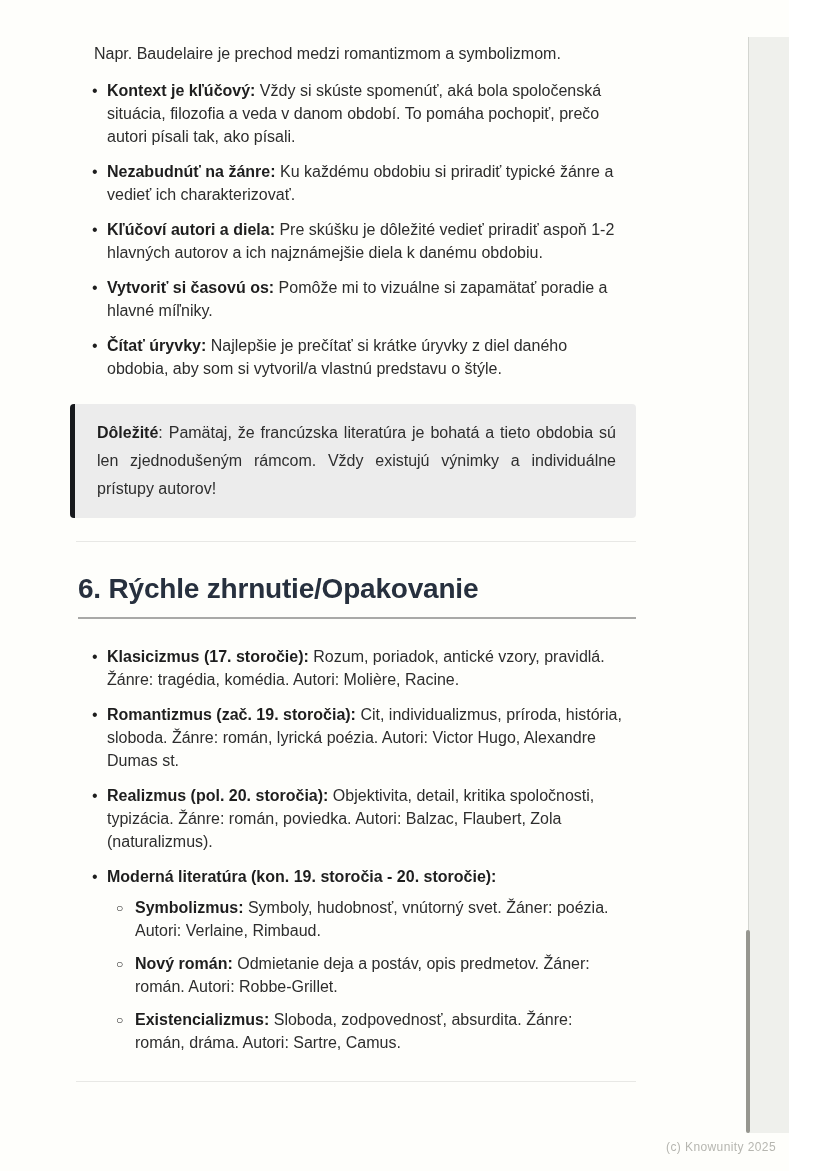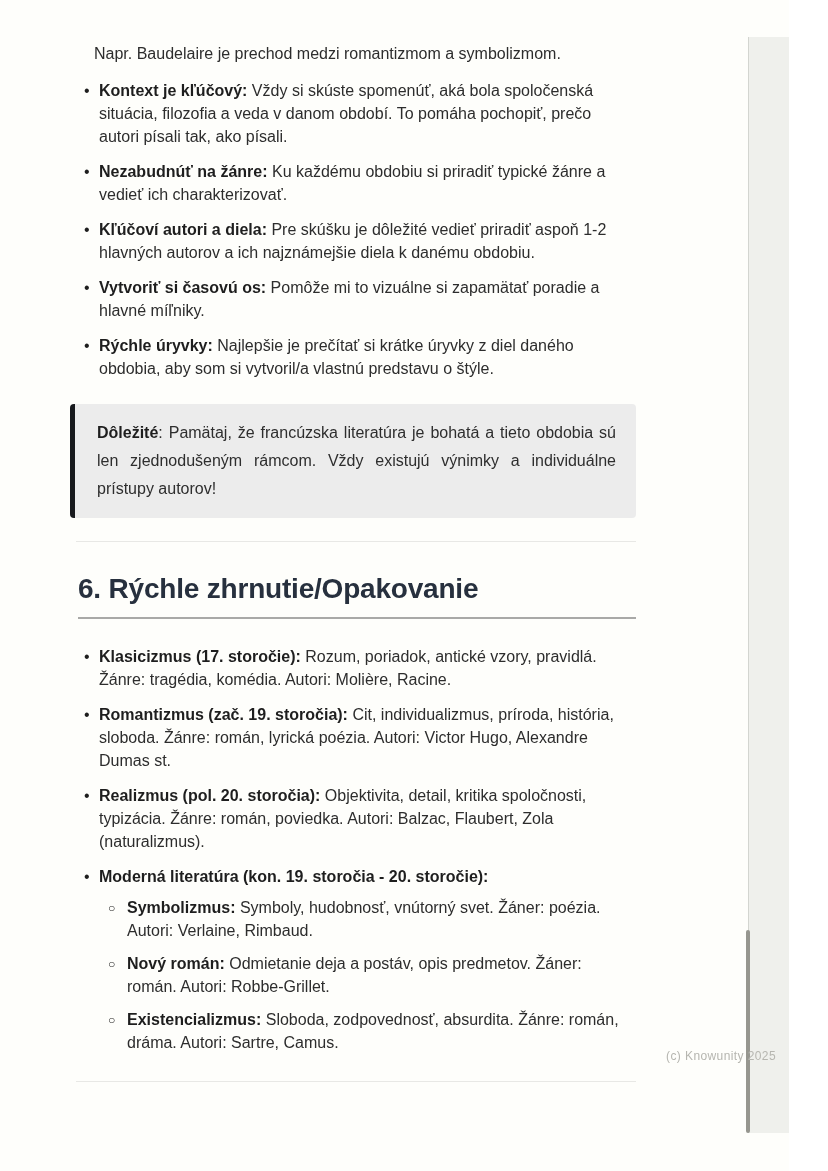--- a/index.html
+++ b/index.html
@@ -19,21 +19,21 @@
     width: 560px;
   }
   .intro {
     margin: 0 0 14px 18px;
     font-size: 16px;
     line-height: 23px;
     color: #2d2d2d;
   }
   ul.tips, ul.summary {
     list-style: none;
-    margin: 5px;
+    margin: 13px;
     padding: 0;
   }
   ul.tips > li, ul.summary > li {
     position: relative;
     padding-left: 18px;
     margin-bottom: 12px;
     font-size: 16px;
     line-height: 23px;
     color: #2d2d2d;
   }
@@ -95,21 +95,21 @@
     line-height: 34px;
     font-weight: bold;
     letter-spacing: -0.2px;
     color: #27303e;
     border-bottom: 2.5px solid #a9a9a7;
     padding-bottom: 11px;
   }
   ul.summary { margin-top: 26px; }
   .footer-note {
     position: absolute;
-    top: 1049px;
+    top: 1140px;
     left: 620px;
     width: 156px;
     text-align: right;
     font-size: 12px;
     letter-spacing: 0.4px;
     color: #b6b6b0;
     z-index: 3;
   }
   .scroll-gutter {
     position: absolute;
@@ -138,21 +138,21 @@
 <div class="page">
   <div class="content">
 
     <p class="intro">Napr. Baudelaire je prechod medzi romantizmom a symbolizmom.</p>
 
     <ul class="tips" id="tips-list">
         <li><strong>Kontext je kľúčový:</strong> Vždy si skúste spomenúť, aká bola spoločenská situácia, filozofia a veda v danom období. To pomáha pochopiť, prečo autori písali tak, ako písali.</li>
         <li><strong>Nezabudnúť na žánre:</strong> Ku každému obdobiu si priradiť typické žánre a vedieť ich charakterizovať.</li>
         <li><strong>Kľúčoví autori a diela:</strong> Pre skúšku je dôležité vedieť priradiť aspoň 1-2 hlavných autorov a ich najznámejšie diela k danému obdobiu.</li>
         <li><strong>Vytvoriť si časovú os:</strong> Pomôže mi to vizuálne si zapamätať poradie a hlavné míľniky.</li>
-        <li><strong>Rýchle úryvky:</strong> Najlepšie je prečítať si krátke úryvky z diel daného obdobia, aby som si vytvoril/a vlastnú predstavu o štýle.</li>
+        <li><strong>Čítať úryvky:</strong> Najlepšie je prečítať si krátke úryvky z diel daného obdobia, aby som si vytvoril/a vlastnú predstavu o štýle.</li>
       </ul>
 
     <div class="callout">
       <p><strong>Dôležité</strong><span>: Pamätaj, že francúzska literatúra je bohatá a tieto obdobia sú len zjednodušeným rámcom. Vždy existujú výnimky a individuálne prístupy autorov!</span></p>
     </div>
 
     <hr class="thin">
 
     <h2 class="section-heading">6. Rýchle zhrnutie/Opakovanie</h2>
 

